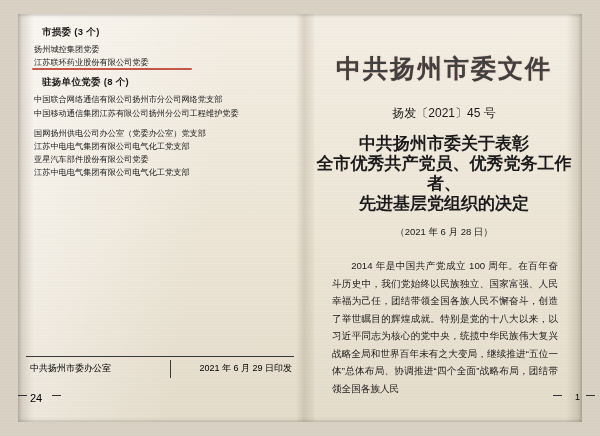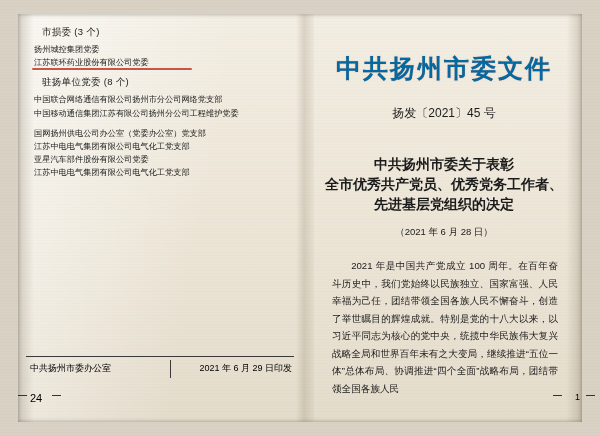--- a/index.html
+++ b/index.html
@@ -58,21 +58,21 @@
   .left-page {
     position: absolute;
     left: 30px;
     top: 26px;
     width: 262px;
     height: 384px;
     color: #1b1b1b;
   }
   .section-head {
     font-size: 9.5px;
-    font-weight: normal;
+    font-weight: bold;
     letter-spacing: 0.3px;
     margin: 0 0 4px 12px;
     font-family: "Liberation Sans", sans-serif;
   }
   .entry {
     font-size: 8.2px;
     line-height: 13.2px;
     margin-left: 4px;
     white-space: nowrap;
     font-family: "Liberation Sans", sans-serif;
@@ -127,33 +127,33 @@
     top: 26px;
     width: 256px;
     height: 384px;
     color: #1b1b1b;
     text-align: center;
   }
   .doc-title {
     margin-top: 26px;
     font-size: 25px;
     font-weight: bold;
-    color: #0369a1;
+    color: #404040;
     letter-spacing: 2px;
     font-family: "Liberation Serif", serif;
     text-shadow: 0 0 1px rgba(157,26,18,0.5);
   }
   .doc-number {
     margin-top: 20px;
     font-size: 12px;
     font-family: "Liberation Sans", sans-serif;
   }
   .title-block {
-    margin-top: 32px;
-    font-size: 14px;
+    margin-top: 12px;
+    font-size: 17px;
     font-weight: bold;
     line-height: 20px;
     font-family: "Liberation Sans", sans-serif;
   }
   .date-line {
     margin-top: 12px;
     font-size: 9.5px;
     font-family: "Liberation Sans", sans-serif;
   }
   .body-text {
@@ -241,20 +241,20 @@
 
     <div class="title-block">
       <div>中共扬州市委关于表彰</div>
       <div>全市优秀共产党员、优秀党务工作者、</div>
       <div>先进基层党组织的决定</div>
     </div>
 
     <div class="date-line">（2021 年 6 月 28 日）</div>
 
     <div class="body-text">
-      <p>2021 年是中国共产党成立 100 周年。在百年奋斗历史中，我们党始终以民族独立、国家富强、人民幸福为己任，团结带领全国各族人民不懈奋斗，创造了举世瞩目的辉煌成就。特别是党的十八大以来，以习近平同志为核心的党中央，统揽中华民族伟大复兴战略全局和世界百年未有之大变局，继续推进“五位一体”总体布局、协调推进“四个全面”战略布局，团结带领全国各族人民</p>
+      <p>2014 年是中国共产党成立 100 周年。在百年奋斗历史中，我们党始终以民族独立、国家富强、人民幸福为己任，团结带领全国各族人民不懈奋斗，创造了举世瞩目的辉煌成就。特别是党的十八大以来，以习近平同志为核心的党中央，统揽中华民族伟大复兴战略全局和世界百年未有之大变局，继续推进“五位一体”总体布局、协调推进“四个全面”战略布局，团结带领全国各族人民</p>
     </div>
   </div>
 
   <div class="rdash-l"></div>
   <div class="rdash-r"></div>
   <div class="page-num-right">1</div>
 </div>
 
 </body></html>

